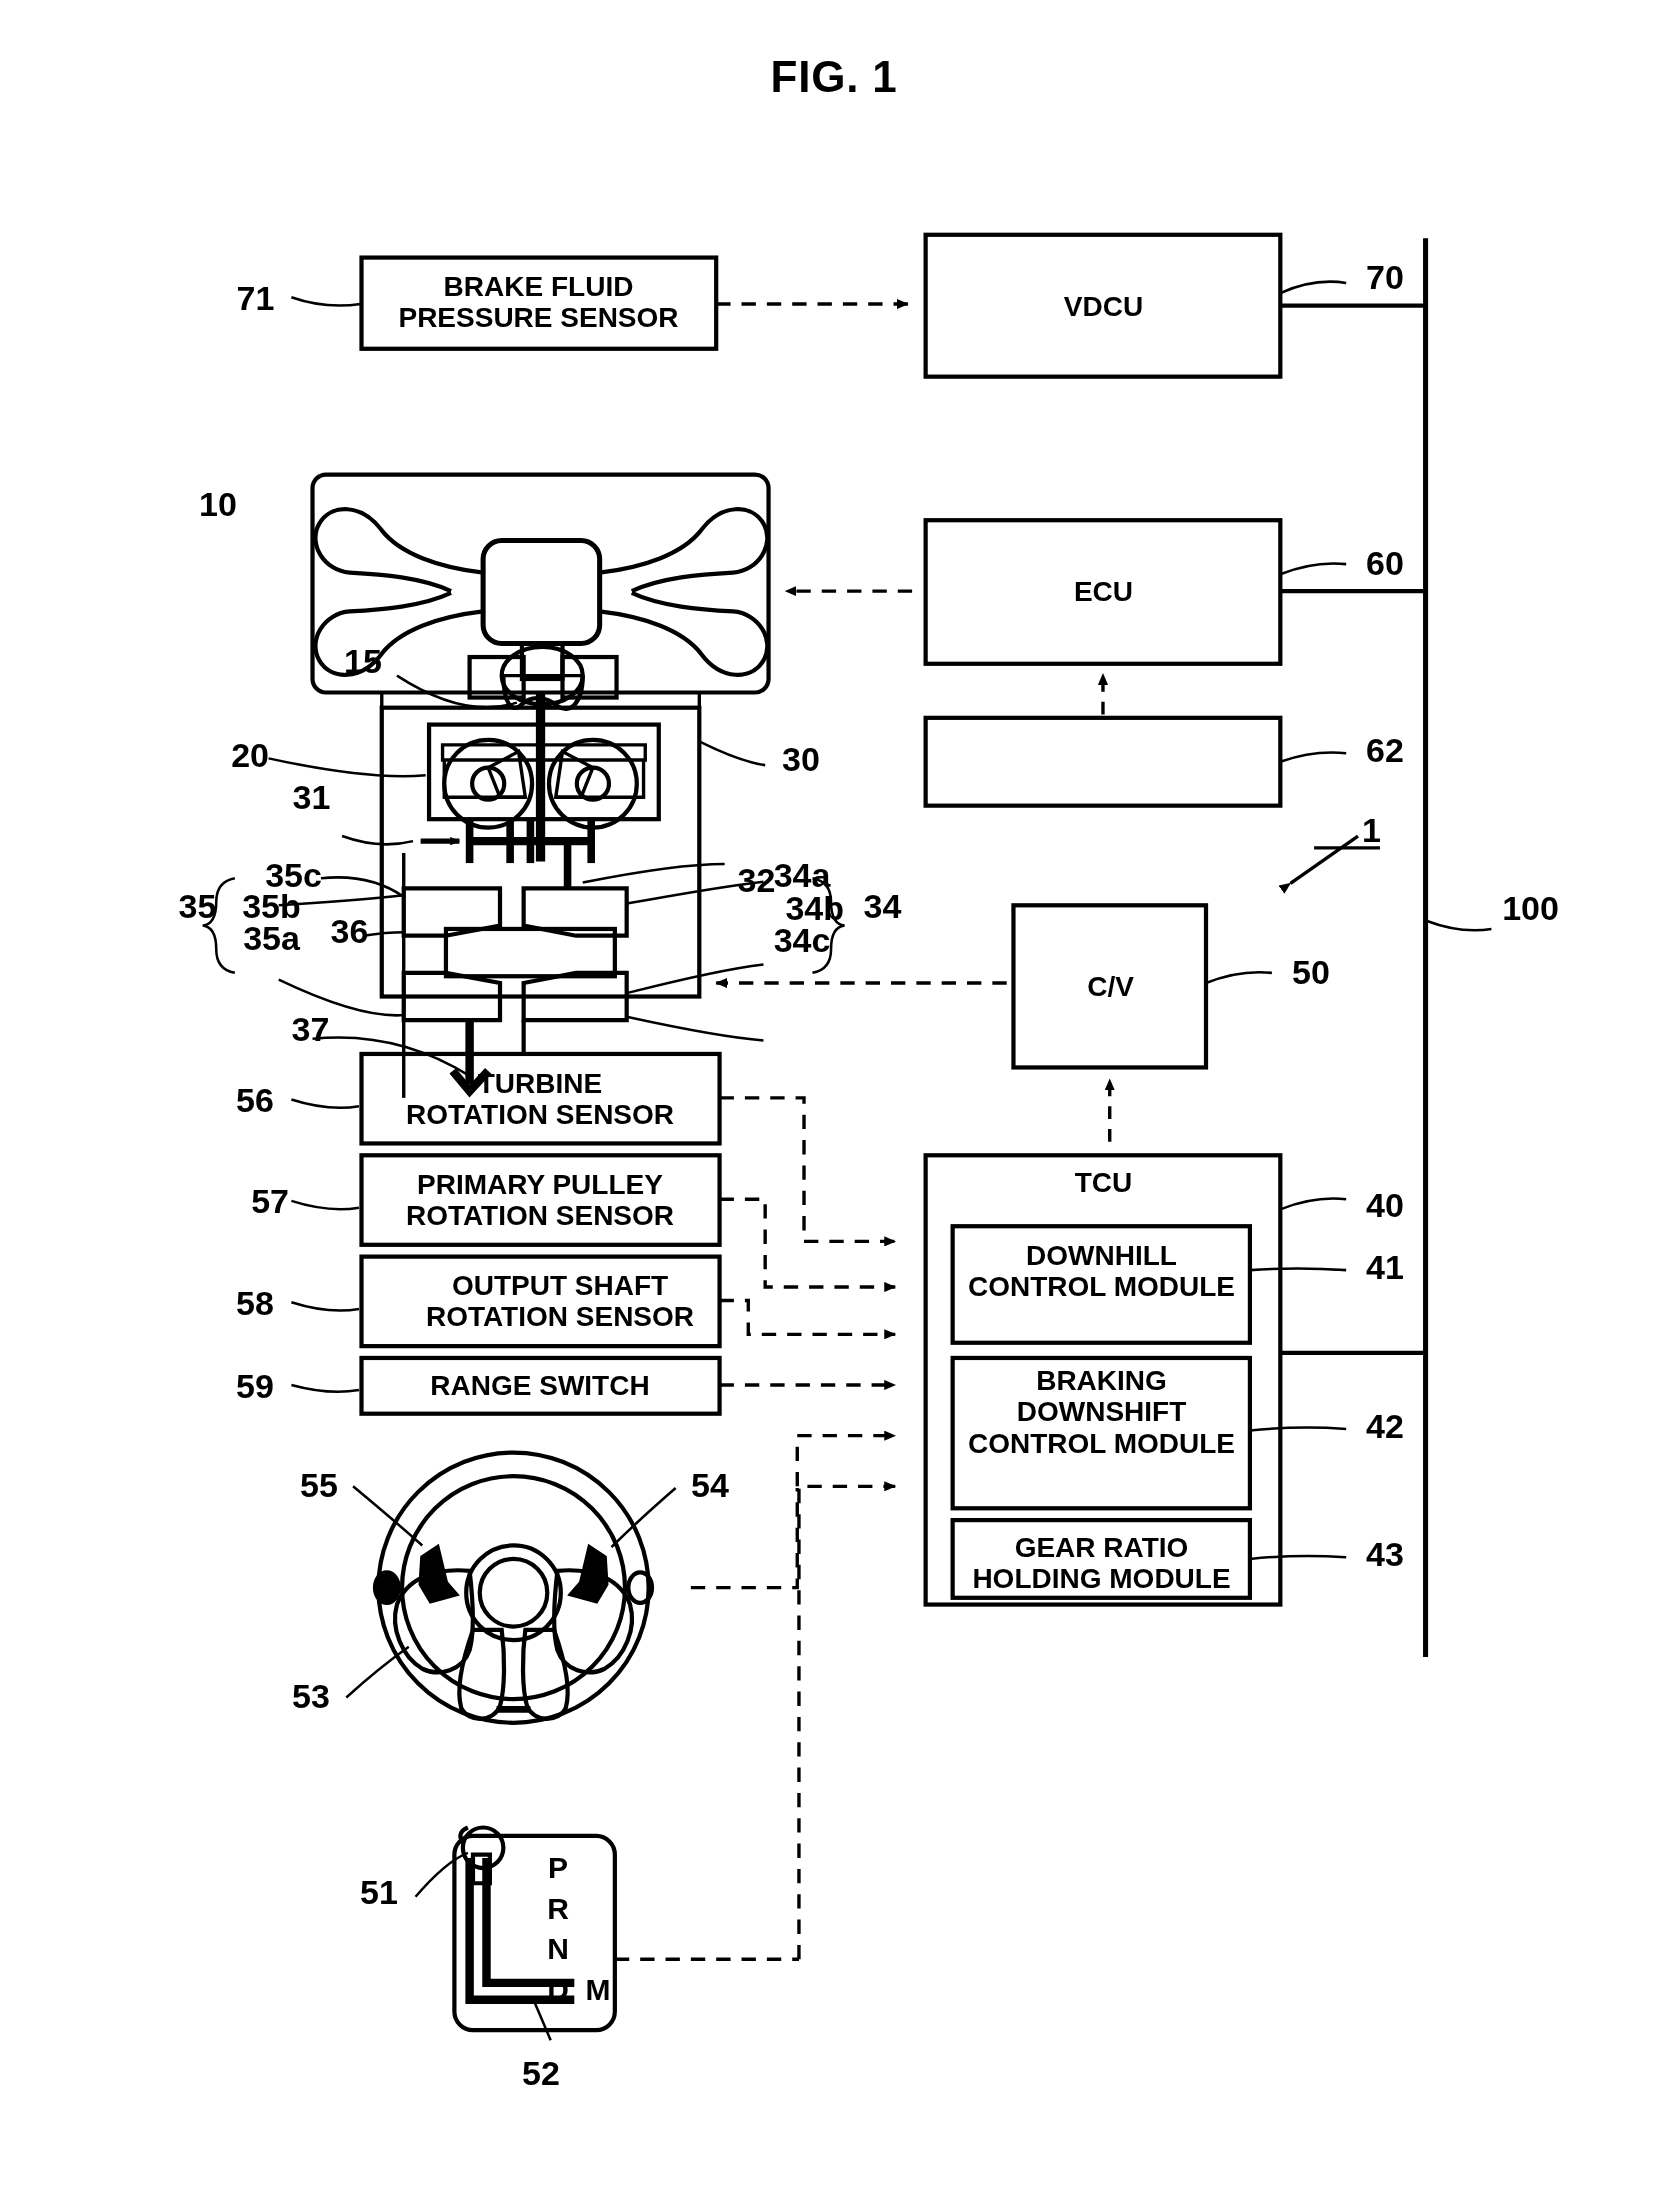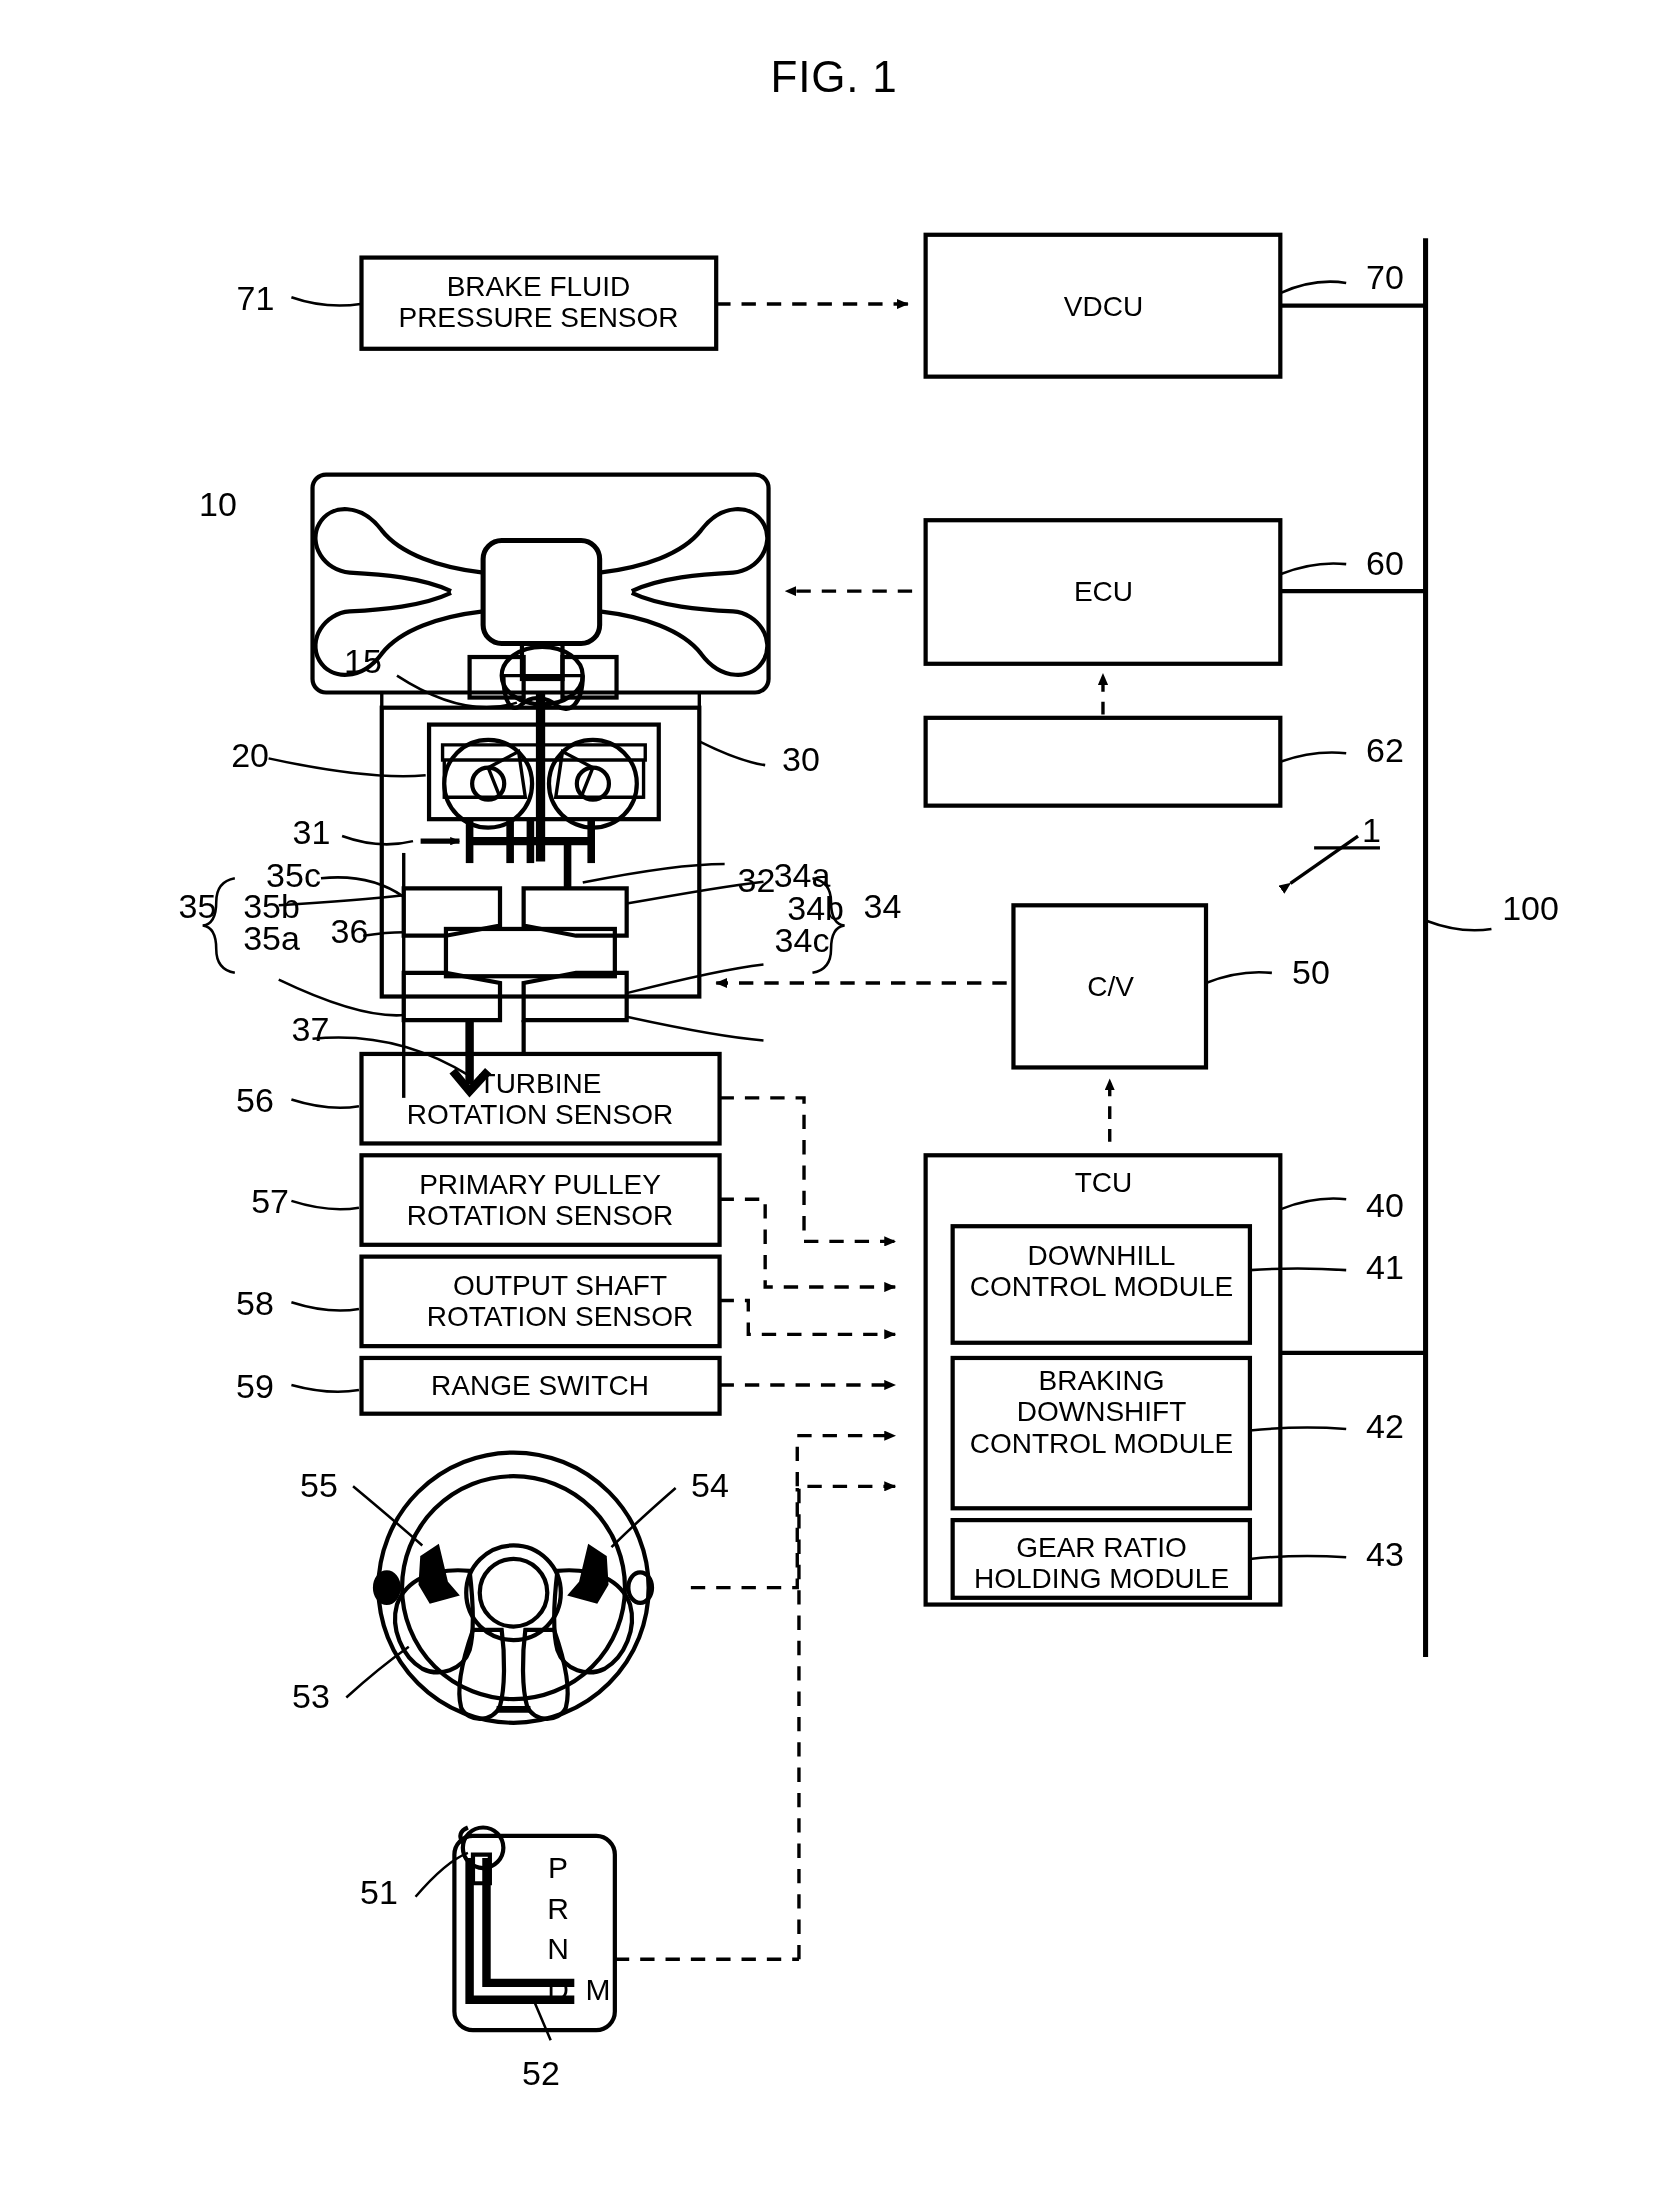--- a/index.html
+++ b/index.html
@@ -1,18 +1,18 @@
 <!DOCTYPE html>
 <html style="font-size:13.5px"><head>
 <meta charset="utf-8">
 <style>
   html,body{margin:0;padding:0;background:#fff;}
   body{width:1668px;height:2205px;position:relative;
        font-family:"Liberation Sans","DejaVu Sans",sans-serif;color:#000;}
-  #fig{position:absolute;inset:0;}
+  #fig{position:absolute;inset:0;font-weight:bold;}
   svg{position:absolute;left:0;top:0;width:1668px;height:2205px;}
   .t{position:absolute;white-space:pre;text-align:center;line-height:1.12;}
   .title{font-size:44px;letter-spacing:0.8px;}
   .num{font-size:34px;}
   .boxlabel{font-size:28px;}
 </style>
 </head>
 <body>
 
 <div id="fig">
@@ -231,21 +231,21 @@
 
 <div class="t boxlabel" style="left:926px;top:291px;width:355px;">VDCU</div>
 <div class="t num" style="left:1351px;top:258px;width:68px;">70</div>
 
 <div class="t num" style="left:184px;top:485px;width:68px;">10</div>
 <div class="t num" style="left:329px;top:642px;width:68px;">15</div>
 
 <div class="t num" style="left:201px;top:736px;width:68px;text-align:right;">20</div>
 <div class="t num" style="left:767px;top:740px;width:68px;">30</div>
 
-<div class="t num" style="left:280px;top:813px;width:63px;">31</div>
+<div class="t num" style="left:280px;top:778px;width:63px;">31</div>
 <div class="t num" style="left:725px;top:861px;width:63px;">32</div>
 
 <div class="t num" style="left:253px;top:856px;width:81px;">35c</div>
 <div class="t num" style="left:231px;top:887px;width:81px;">35b</div>
 <div class="t num" style="left:231px;top:919px;width:81px;">35a</div>
 <div class="t num" style="left:166px;top:887px;width:63px;">35</div>
 <div class="t num" style="left:318px;top:912px;width:63px;">36</div>
 <div class="t num" style="left:279px;top:1010px;width:63px;">37</div>
 
 <div class="t num" style="left:760px;top:856px;width:84px;">34a</div>

